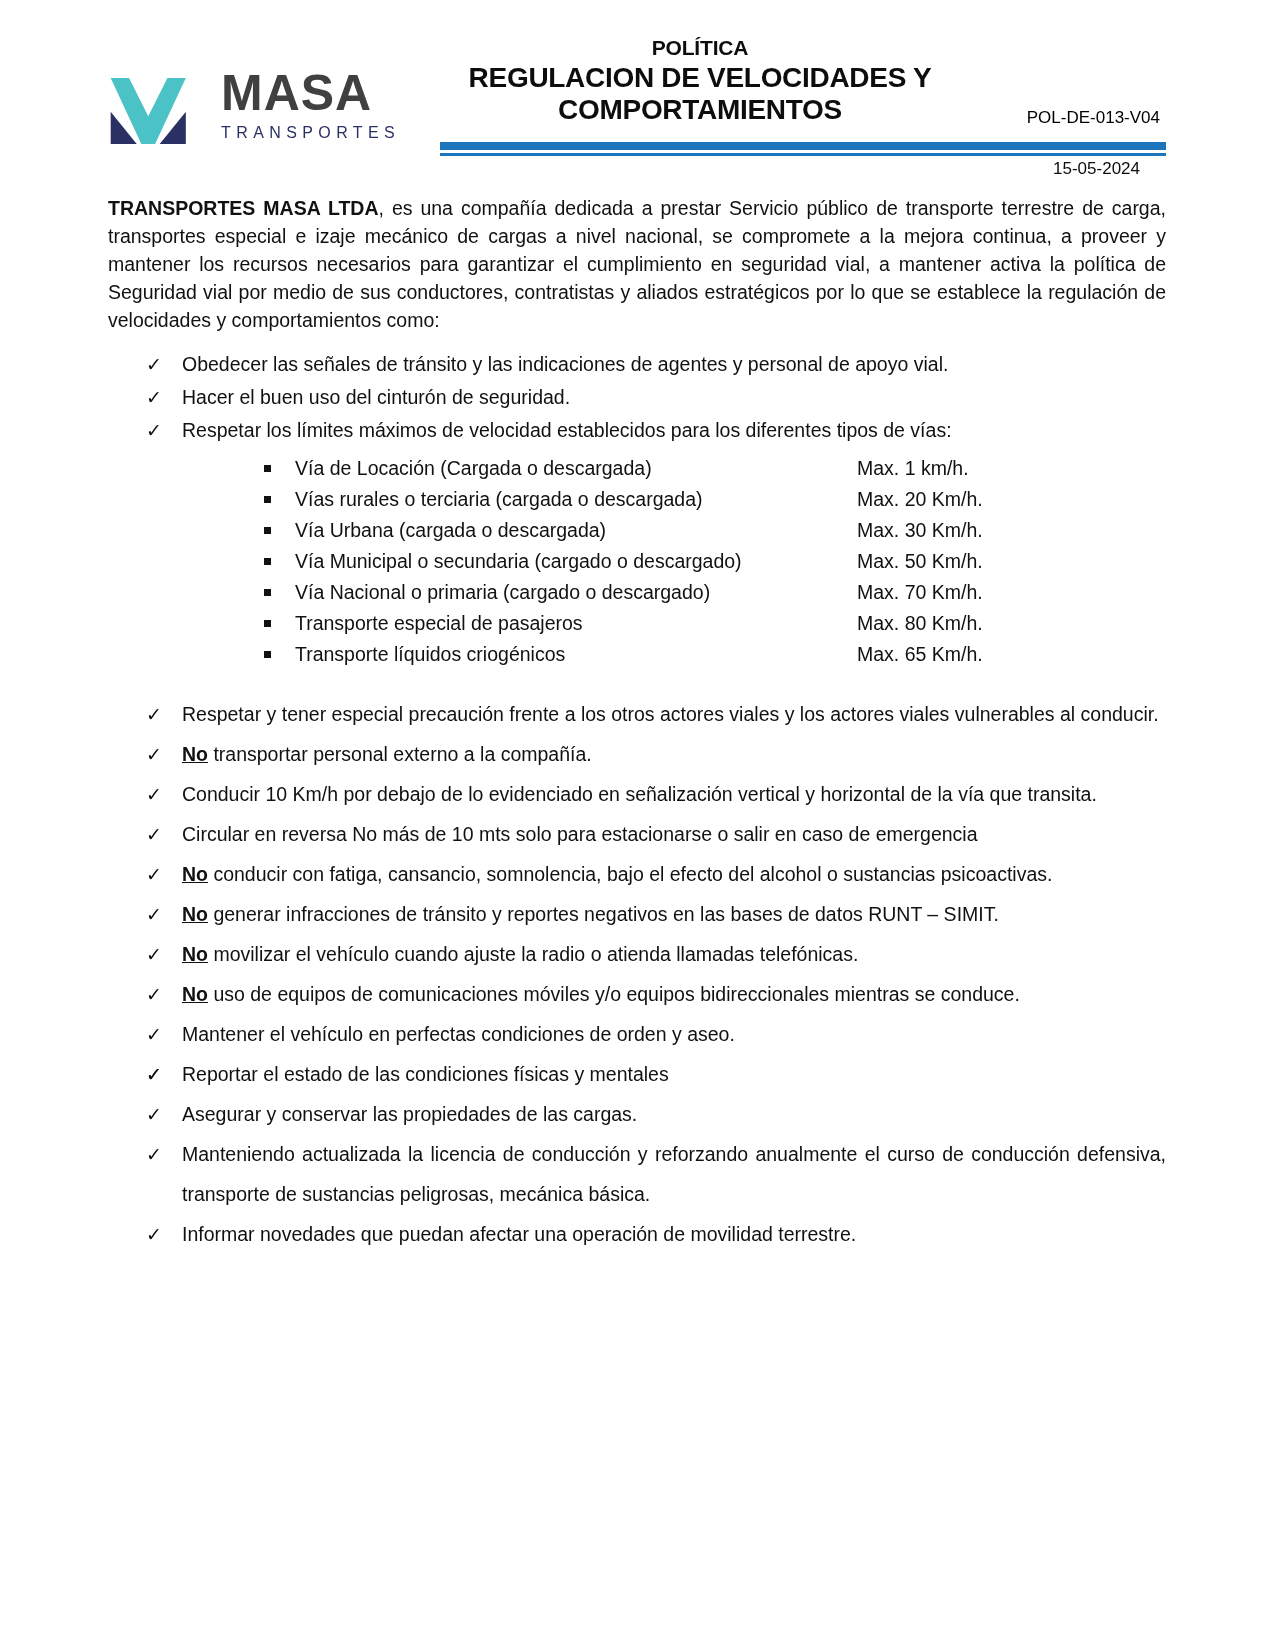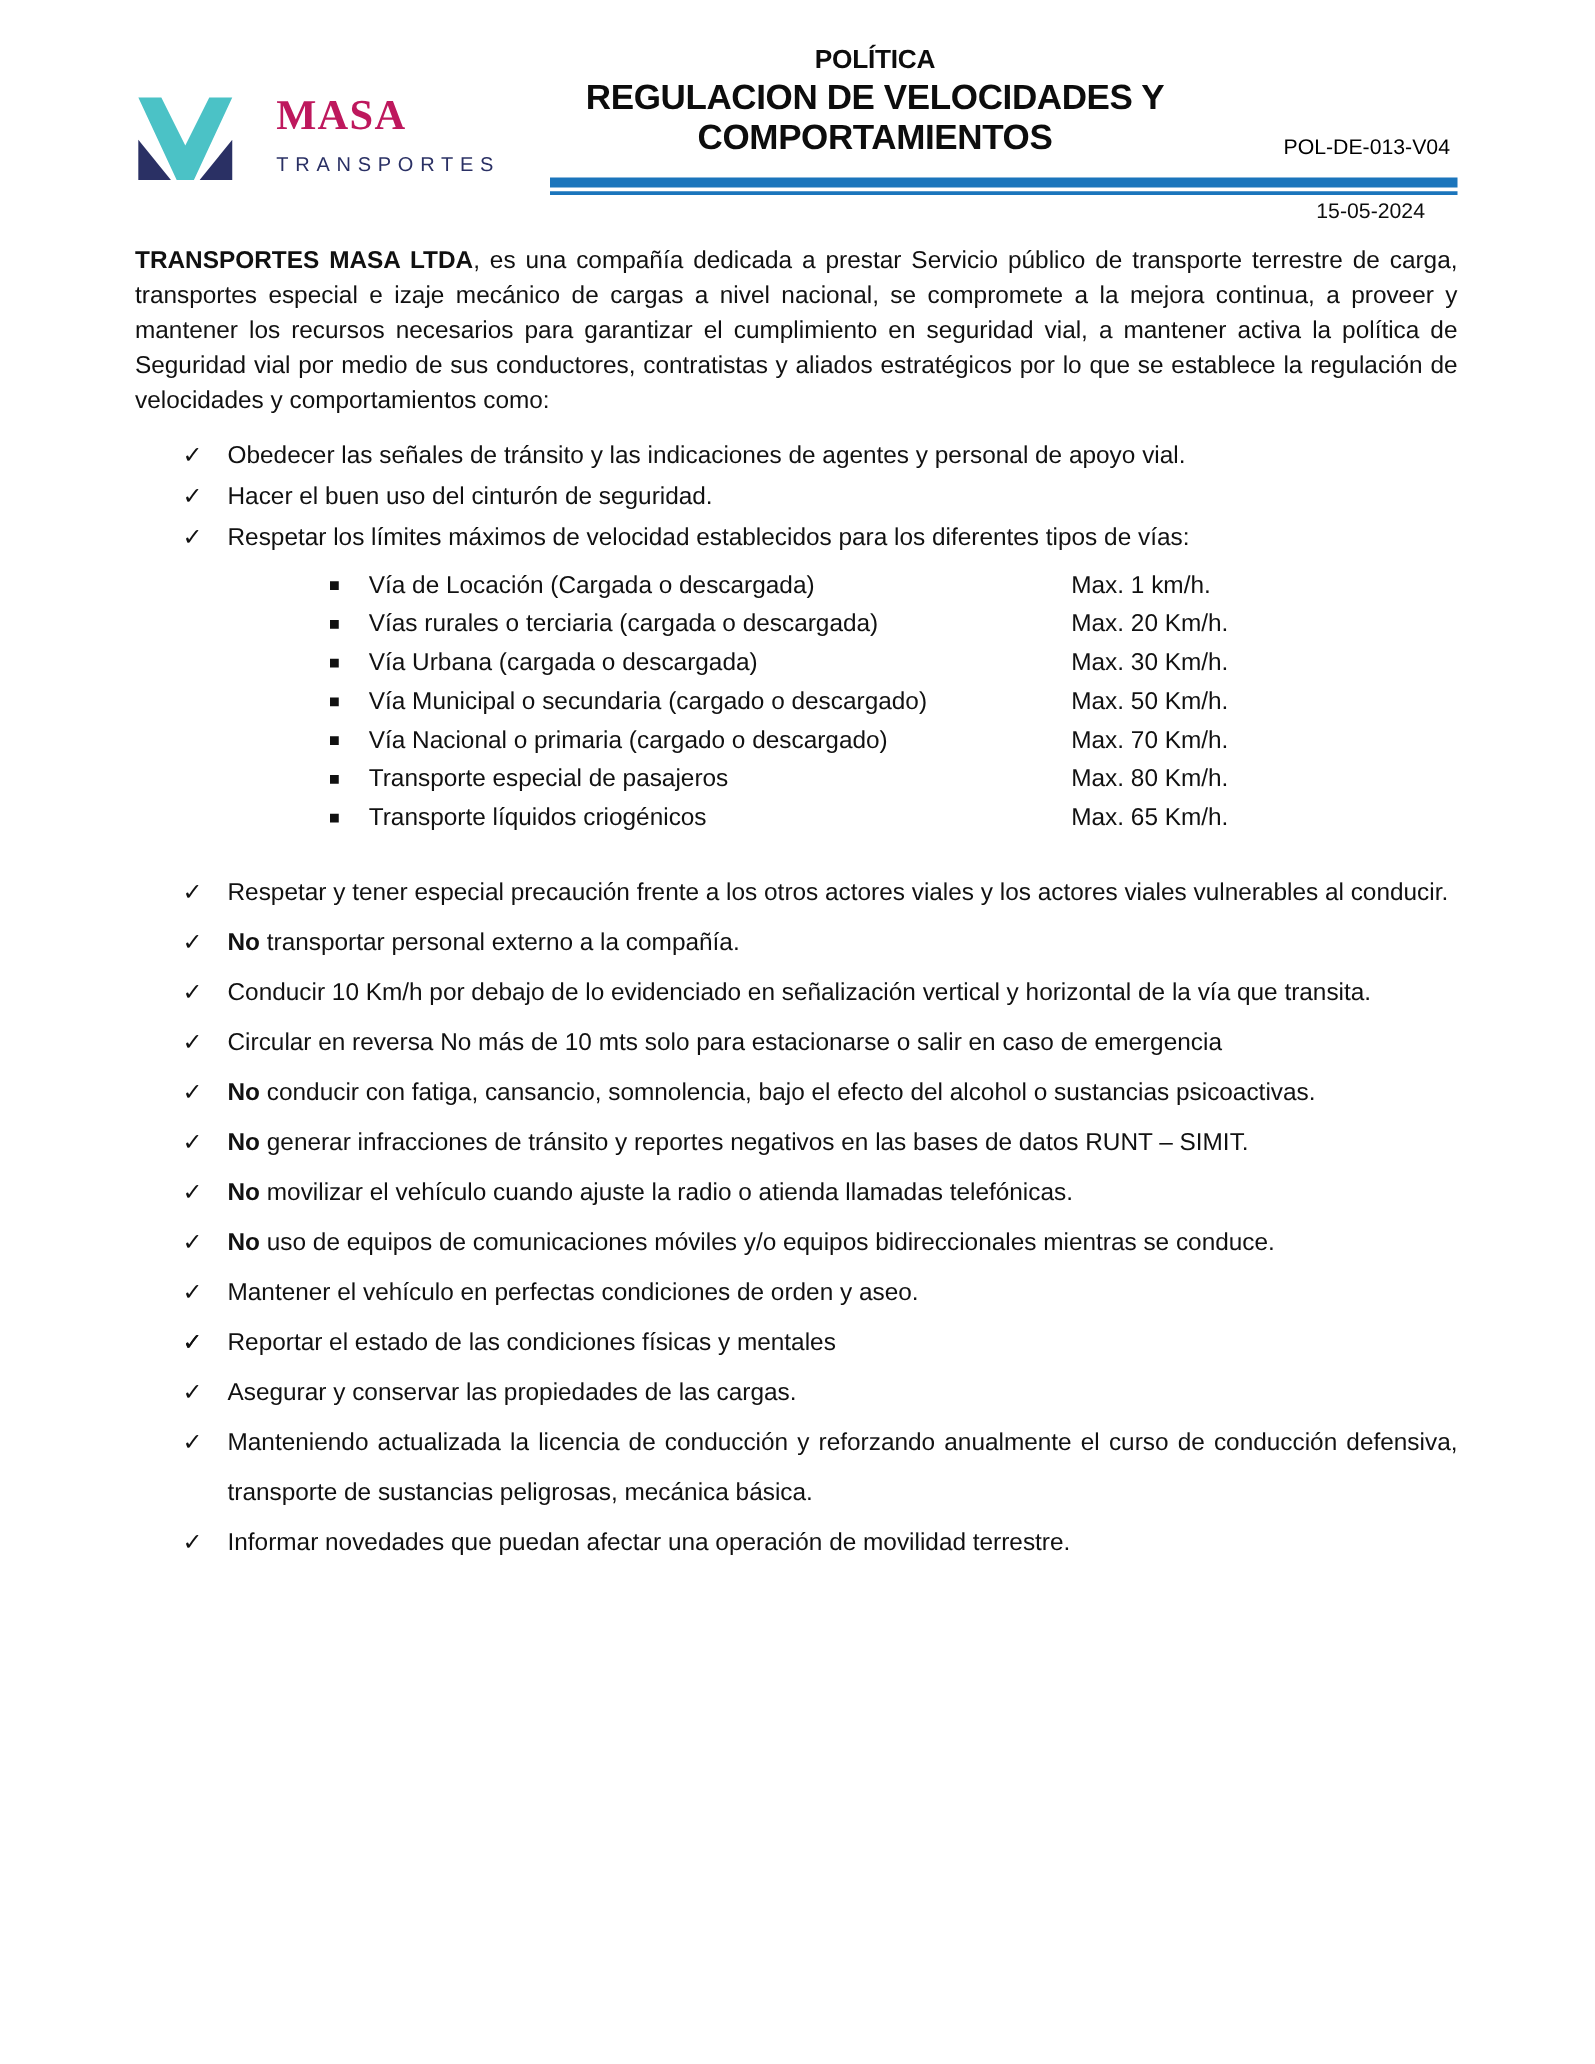--- a/index.html
+++ b/index.html
@@ -11,22 +11,22 @@
     font-family:"Liberation Sans","DejaVu Sans",sans-serif;
     color:#111111;
     overflow:hidden;
   }
   
   .doc-header{position:absolute;top:0;left:0;width:100%;height:190px;}
   .logo{position:absolute;left:103px;top:66px;display:flex;align-items:flex-start;gap:26px;}
   .logo-mark{width:92px;height:90px;display:block;}
   .logo-text{padding-top:2px;}
   .logo-brand{
-    font-size:34px;font-weight:700;color:#be185d;
-    letter-spacing:1px;line-height:50px;font-family:Liberation Serif, serif;
+    font-size:50px;font-weight:700;color:#404040;
+    letter-spacing:1px;line-height:50px;
   }
   .logo-sub{
     font-size:16px;color:#2a3064;letter-spacing:5.4px;
     margin-top:6px;line-height:18px;
   }
   .title-block{position:absolute;left:430px;top:36px;width:540px;text-align:center;color:#0d0d0d;}
   .doc-type{font-size:21px;font-weight:700;letter-spacing:-0.2px;line-height:24px;}
   .doc-title{font-size:28px;font-weight:700;letter-spacing:-0.3px;line-height:32px;margin-top:2px;}
   .doc-code{position:absolute;right:116px;top:108px;font-size:17px;color:#000000;}
   .header-rule{position:absolute;left:440px;top:142px;width:726px;}
@@ -38,21 +38,21 @@
   .intro{margin:0;text-align:justify;line-height:28px;}
   .intro .b{font-weight:700;}
   ul{list-style:none;margin:0;padding:0;}
   .chk{position:relative;padding-left:74px;}
   .chk .mark{position:absolute;left:38px;top:0;font-size:19px;}
   .checks1{margin-top:14px;}
   .checks1 .chk{line-height:33px;}
   .checks2{margin-top:14px;}
   .checks2 .chk{line-height:40px;text-align:justify;}
   .checks2 .chk .mark{top:1px;}
-  .no-lead{font-weight:700;}
+  .no-lead{font-weight:700;text-decoration:underline;}
   .no-lead:empty{display:none;}
   
   .speed{margin-top:6px;}
   .speed-row{
     position:relative;margin-left:154px;padding-left:33px;
     display:grid;grid-template-columns:562px auto;
     line-height:31px;
   }
   .sq{
     position:absolute;left:2px;top:12px;

